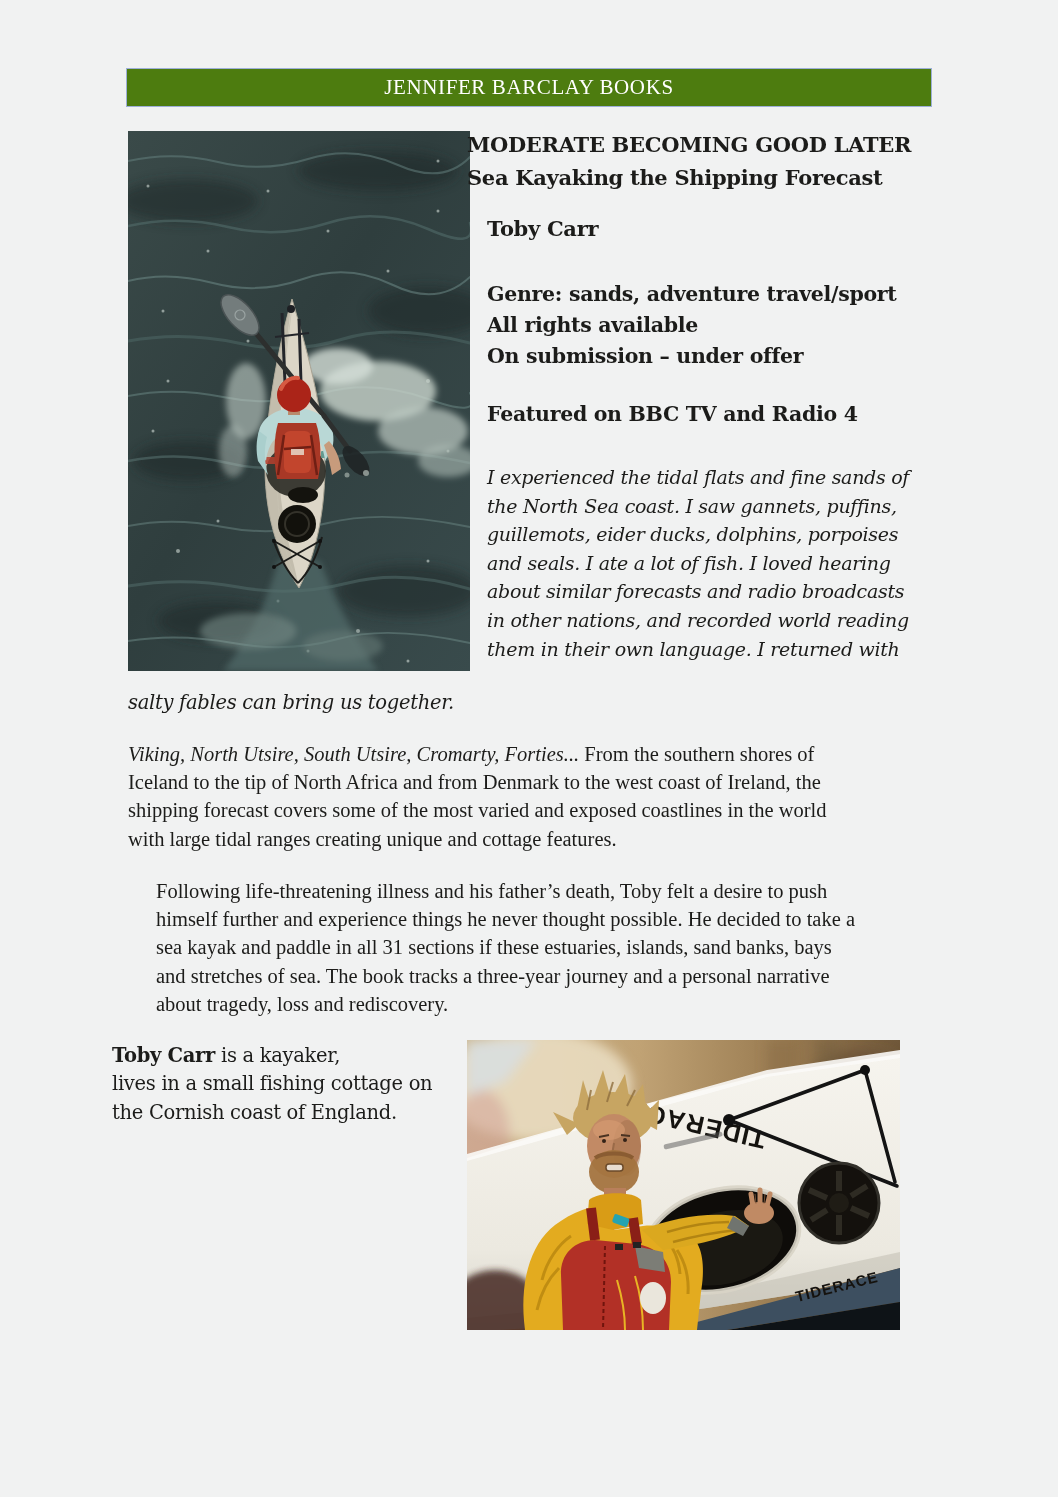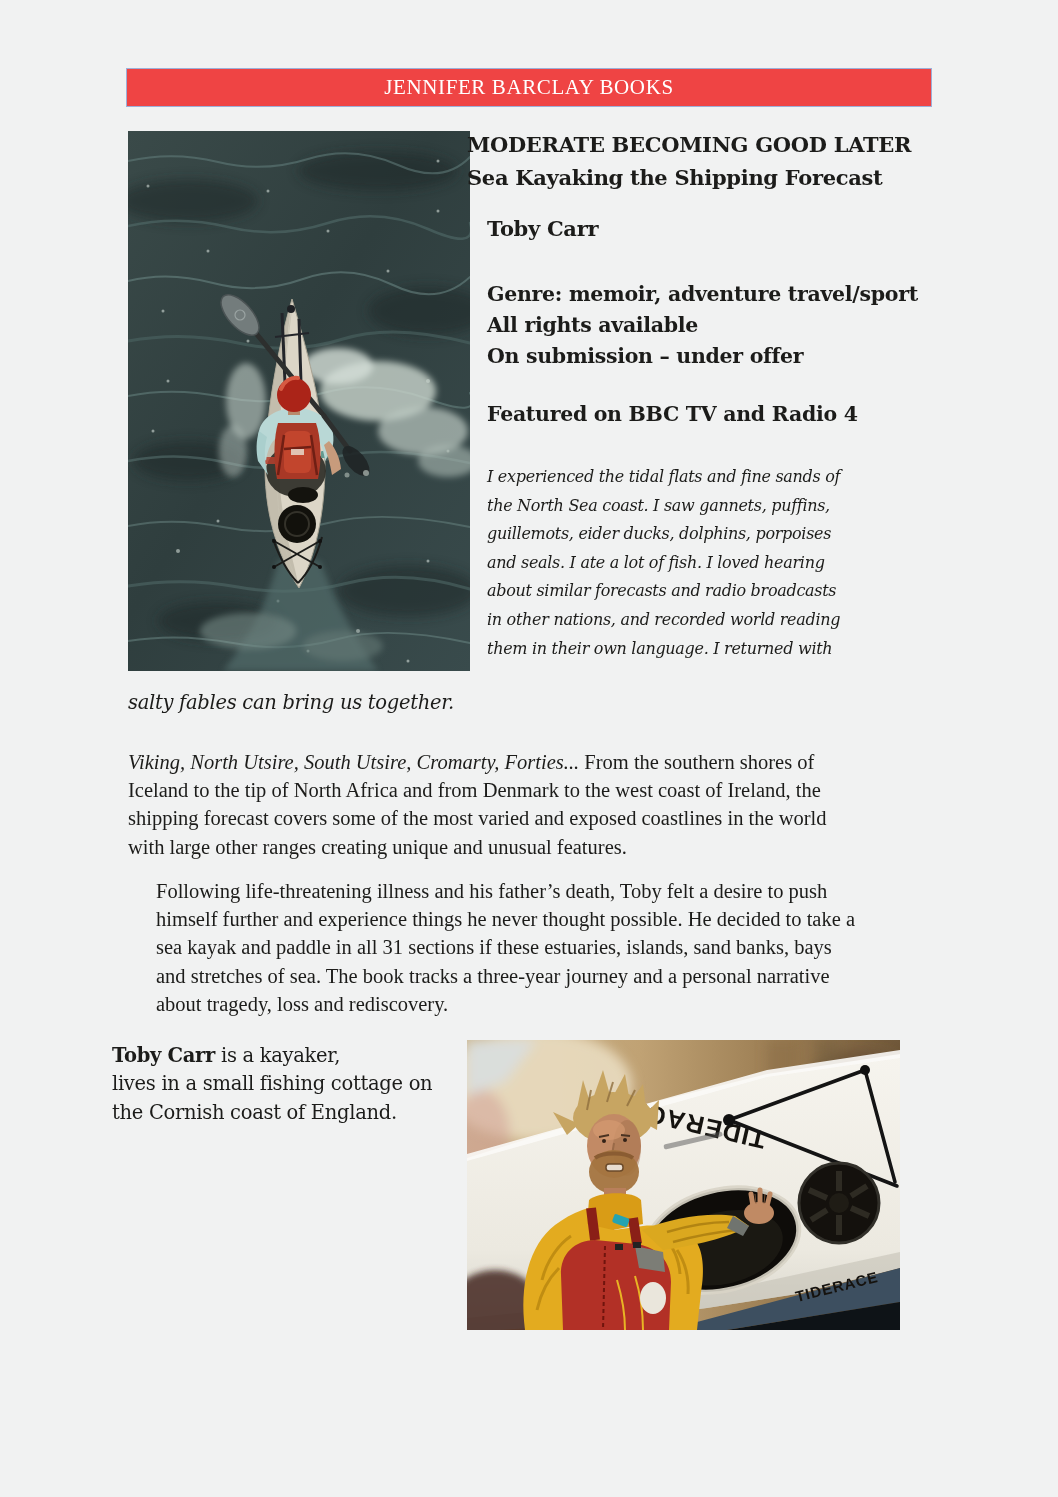--- a/index.html
+++ b/index.html
@@ -14,32 +14,32 @@
   .header-bar{position:absolute;left:126px;top:68px;width:804px;height:37px;
               border:1px solid #9dafd8;display:flex;align-items:center;justify-content:center;}
   .header-title{color:#ffffff;font-family:"Liberation Serif",serif;font-size:21px;letter-spacing:0.6px;}
   .photo{position:absolute;margin:0;padding:0;line-height:0;}
   .photo1{left:128px;top:131px;width:342px;height:540px;}
   .photo2{left:467px;top:1040px;width:433px;height:290px;}
   .title-block{left:467px;top:128px;font-size:21px;font-weight:bold;line-height:33px;}
   .author-block{left:487px;top:216px;font-size:21px;font-weight:bold;}
   .genre-block{left:487px;top:279px;font-size:20.5px;font-weight:bold;line-height:31px;}
   .featured-block{left:487px;top:402px;font-size:20.5px;font-weight:bold;}
-  .quote-block{left:487px;top:463px;font-size:16px;font-style:italic;line-height:28.6px;}
+  .quote-block{left:487px;top:463px;font-size:19px;font-style:italic;line-height:28.6px;}
   .quote-cont{left:128px;top:691px;font-size:19.5px;font-style:italic;}
-  .viking-block{left:128px;top:740px;font-size:20.5px;line-height:28.2px;margin-top:8px;}
+  .viking-block{left:128px;top:740px;font-size:20.5px;line-height:28.2px;}
   .following-block{left:128px;top:877px;font-size:20.5px;line-height:28.2px;margin-left:28px;}
   .bio-block{left:112px;top:1042px;font-size:19.5px;line-height:28.4px;}
 </style>
 </head>
 <body>
 
 <div class="page">
 
-  <div class="header-bar" style="background-color: #ef4444;">
+  <div class="header-bar" style="background-color: #4d7c0f;">
     <span class="header-title">JENNIFER BARCLAY BOOKS</span>
   </div>
 
   <figure class="photo photo1">
     <svg width="342" height="540" viewBox="0 0 342 540" xmlns="http://www.w3.org/2000/svg">
       <defs>
         <linearGradient id="w1" x1="0" y1="0" x2="1" y2="1">
           <stop offset="0" stop-color="#3a4a49"></stop>
             <stop offset="0.45" stop-color="#2f3e3e"></stop>
             <stop offset="1" stop-color="#394b4c"></stop>
@@ -161,21 +161,21 @@
   </figure>
 
   <div class="tb title-block georgia">
     <div class="ln">MODERATE BECOMING GOOD LATER</div>
     <div class="ln">Sea Kayaking the Shipping Forecast</div>
   </div>
 
   <div class="tb author-block georgia">Toby Carr</div>
 
   <div class="tb genre-block georgia">
-    <div class="ln">Genre: memoir, adventure travel/sport</div>
+    <div class="ln">Genre: sands, adventure travel/sport</div>
     <div class="ln">All rights available</div>
     <div class="ln">On submission – under offer</div>
   </div>
 
   <div class="tb featured-block georgia">Featured on BBC TV and Radio 4</div>
 
   <div class="tb quote-block georgia">
     <div class="ln">I experienced the tidal flats and fine sands of</div>
     <div class="ln">the North Sea coast. I saw gannets, puffins,</div>
     <div class="ln">guillemots, eider ducks, dolphins, porpoises</div>
@@ -183,21 +183,21 @@
     <div class="ln">about similar forecasts and radio broadcasts</div>
     <div class="ln">in other nations, and recorded world reading</div>
     <div class="ln">them in their own language. I returned with</div>
   </div>
   <div class="tb quote-cont georgia">salty fables can bring us together.</div>
 
   <div class="tb viking-block times">
     <div class="ln"><span class="italic">Viking, North Utsire, South Utsire, Cromarty, Forties...</span><span> From the southern shores of</span></div>
     <div class="ln">Iceland to the tip of North Africa and from Denmark to the west coast of Ireland, the</div>
     <div class="ln">shipping forecast covers some of the most varied and exposed coastlines in the world</div>
-    <div class="ln">with large other ranges creating unique and unusual features.</div>
+    <div class="ln">with large tidal ranges creating unique and cottage features.</div>
   </div>
 
   <div class="tb following-block times">
     <div class="ln">Following life-threatening illness and his father’s death, Toby felt a desire to push</div>
     <div class="ln">himself further and experience things he never thought possible. He decided to take a</div>
     <div class="ln">sea kayak and paddle in all 31 sections if these estuaries, islands, sand banks, bays</div>
     <div class="ln">and stretches of sea. The book tracks a three-year journey and a personal narrative</div>
     <div class="ln">about tragedy, loss and rediscovery.</div>
   </div>
 

